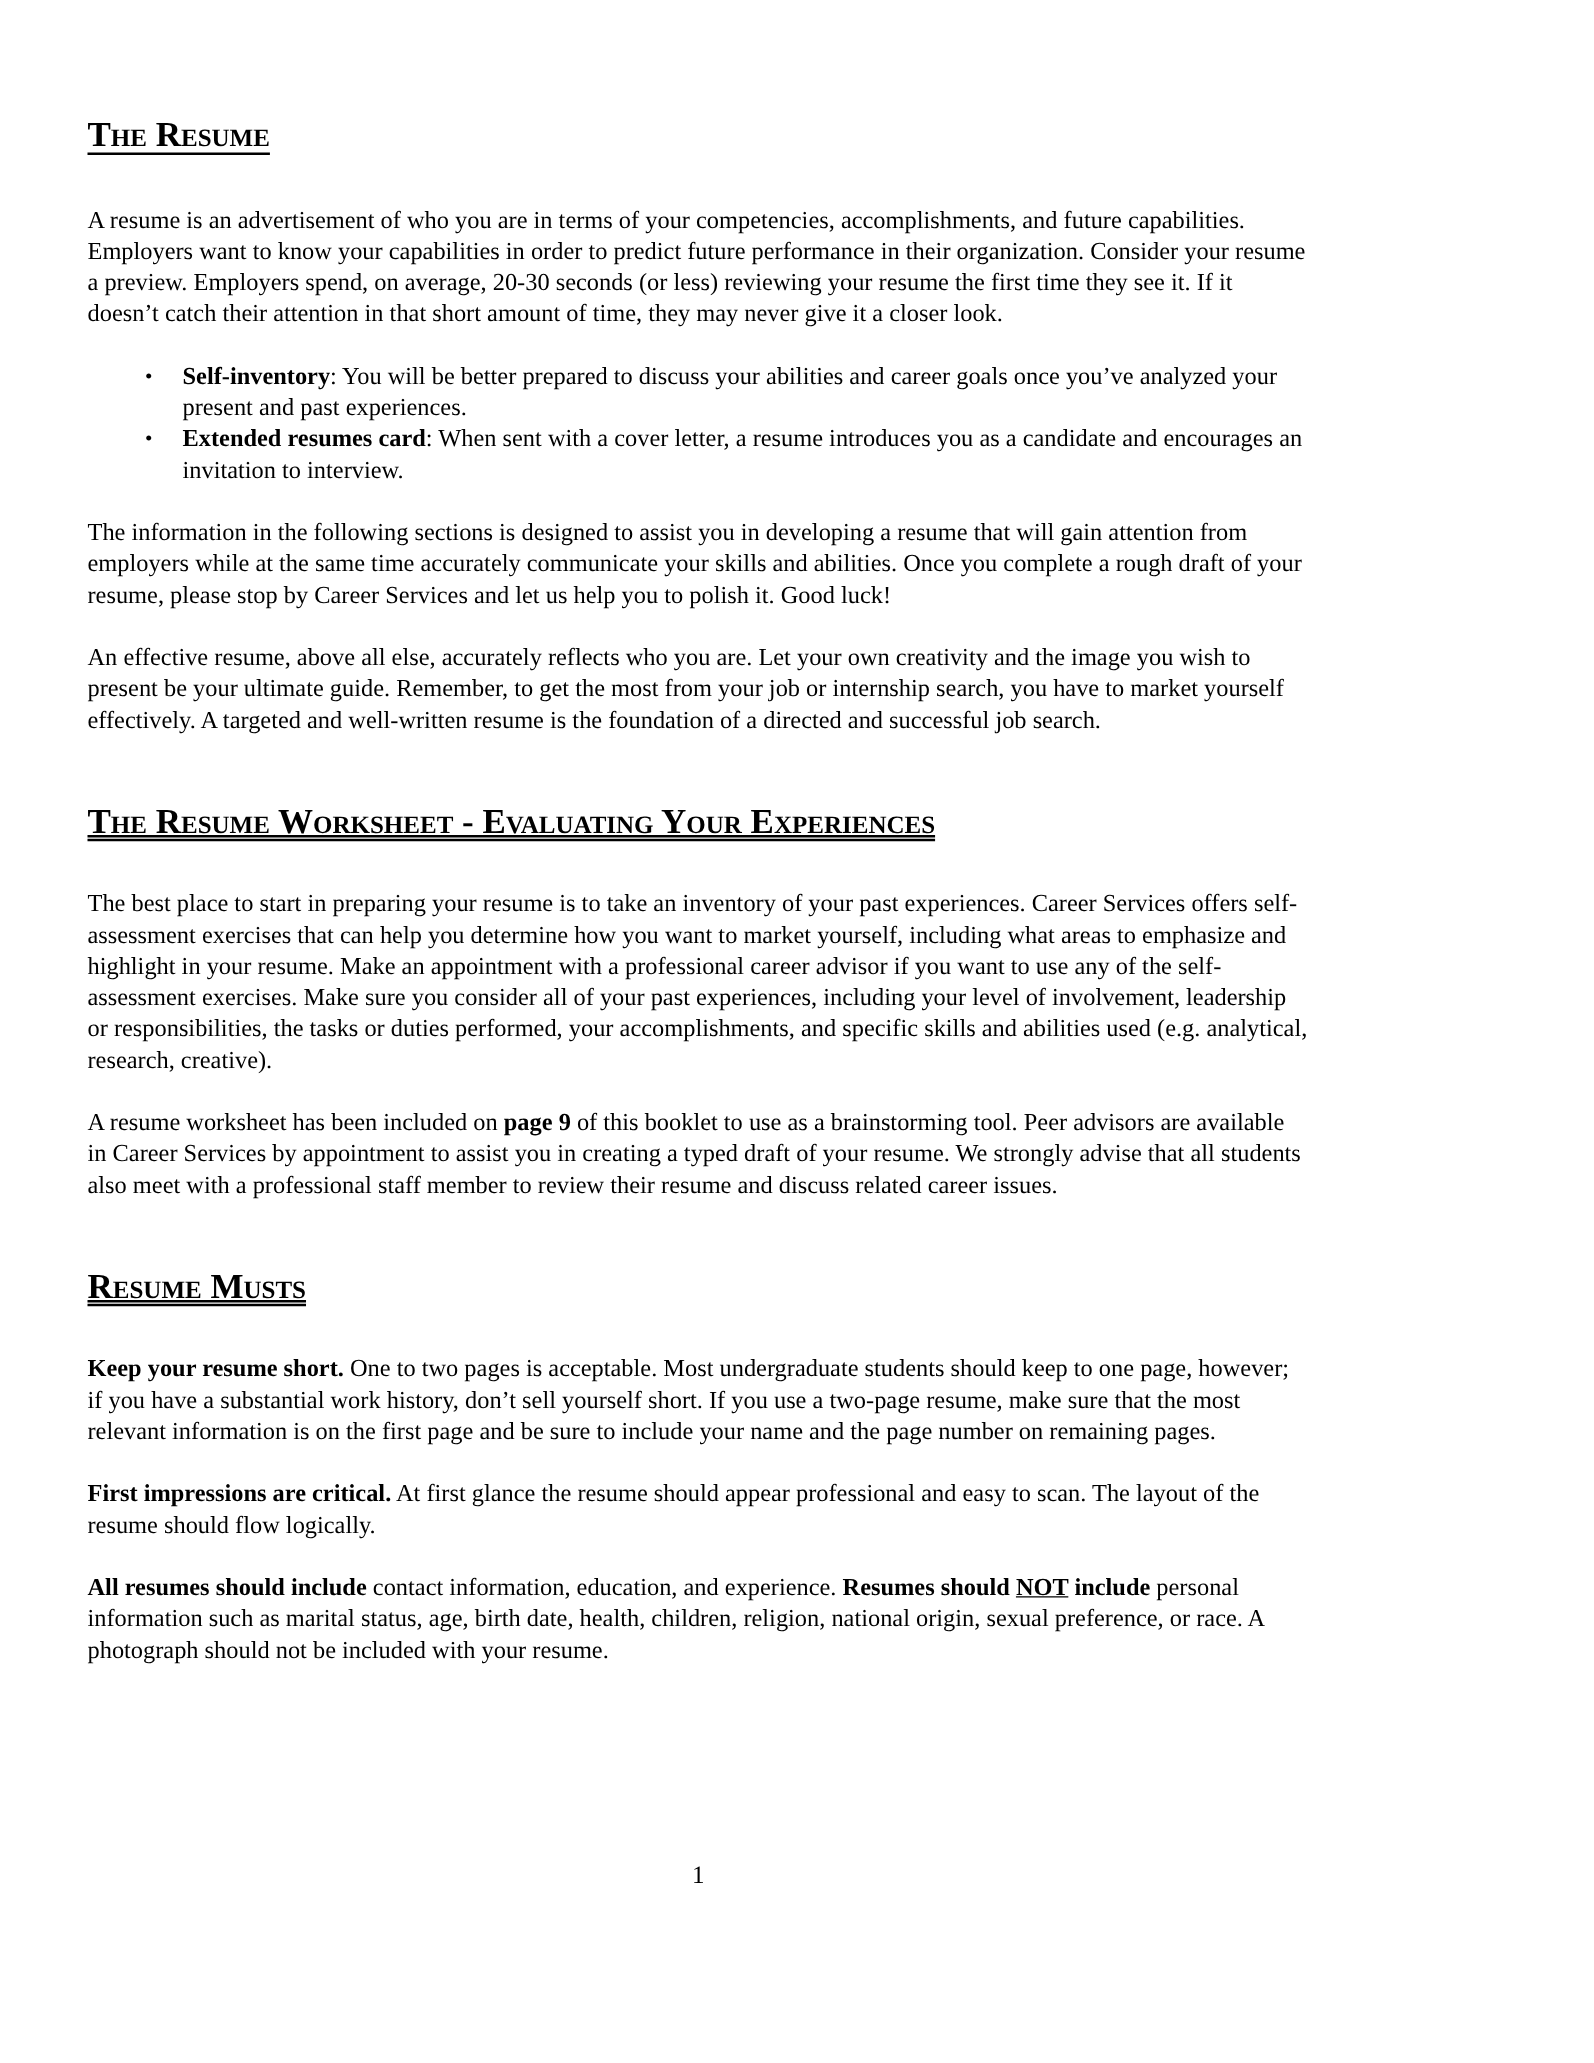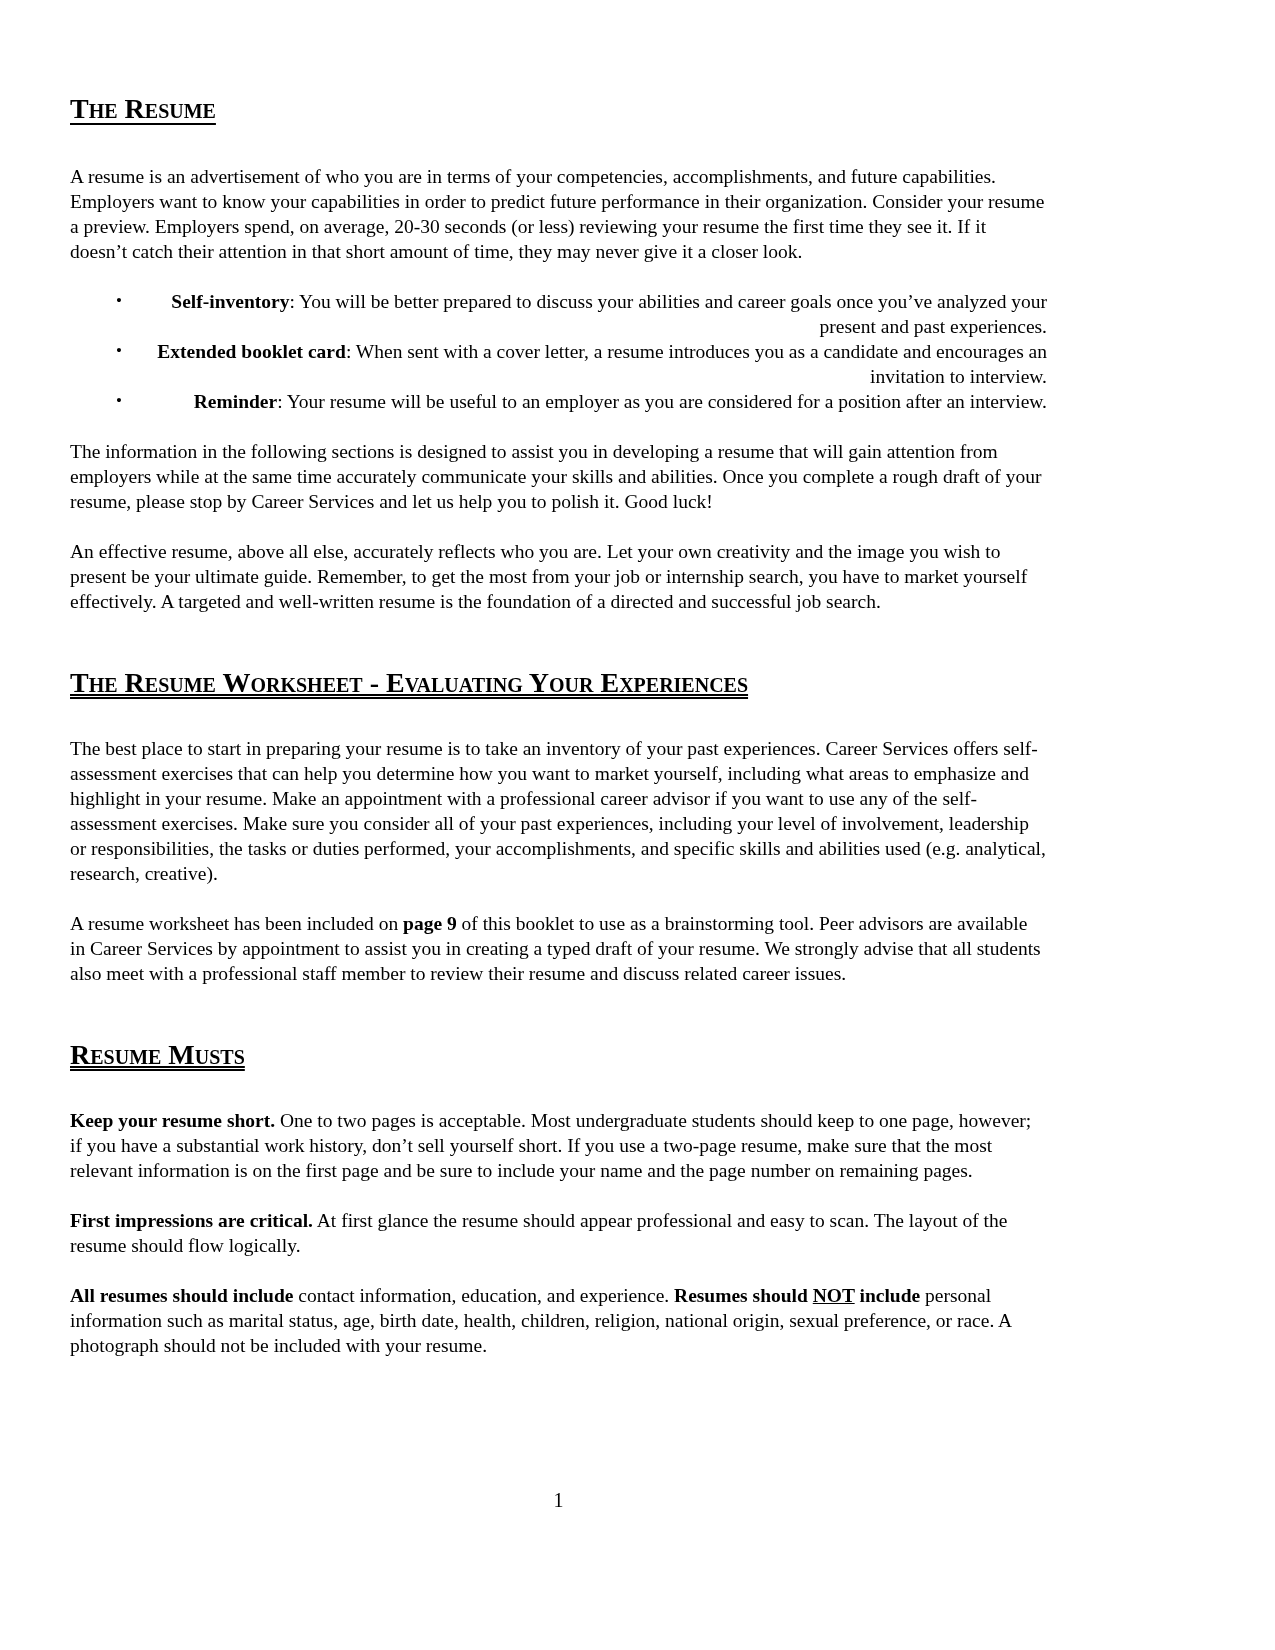--- a/index.html
+++ b/index.html
@@ -29,21 +29,20 @@
     text-decoration-thickness: 2px;
     text-underline-offset: 5px;
   }
   p { margin: 11px 0 25px 0; }
   .b { font-weight: bold; }
   .bu { font-weight: bold; text-decoration: underline; text-align: center; }
   ul.purposes {
     list-style: none;
     margin: 0 0 25px 0;
     padding: 0;
-    text-align: right;
   }
   ul.purposes li {
     position: relative;
     padding-left: 76px;
   }
   ul.purposes li::before {
     content: "\2022";
     position: absolute;
     left: 46px;
     top: -1px;
@@ -63,22 +62,21 @@
 
 <div class="page">
 
   <h1><span class="hu">The Resume</span></h1>
 
   <p>A resume is an advertisement of who you are in terms of your competencies, accomplishments, and future capabilities.  Employers want to know your capabilities in order to predict future performance in their organization.  Consider your resume a preview.  Employers spend, on average, 20-30 seconds (or less) reviewing your resume the first time they see it.  If it doesn’t catch their attention in that short amount of time, they may never give it a closer look.</p>
 
 
   <ul class="purposes">
     <li><span class="b">Self-inventory</span><span>:  You will be better prepared to discuss your abilities and career goals once you’ve analyzed your present and past experiences.</span></li>
-    <li><span class="b">Extended booklet card</span><span>:  When sent with a cover letter, a resume introduces you as a candidate and encourages an invitation to interview.</span></li>
-    <li><span class="b">Reminder</span><span>:  Your resume will be useful to an employer as you are considered for a position after an interview.</span></li>
+    <li><span class="b">Extended resumes card</span><span>:  When sent with a cover letter, a resume introduces you as a candidate and encourages an invitation to interview.</span></li>
   </ul>
 
   <p>The information in the following sections is designed to assist you in developing a resume that will gain attention from employers while at the same time accurately communicate your skills and abilities.  Once you complete a rough draft of your resume, please stop by Career Services and let us help you to polish it.  Good luck!</p>
 
   <p>An effective resume, above all else, accurately reflects who you are.  Let your own creativity and the image you wish to present be your ultimate guide.  Remember, to get the most from your job or internship search, you have to market yourself effectively.  A targeted and well-written resume is the foundation of a directed and successful job search.</p>
 
   <h2><span class="hu">The Resume Worksheet - Evaluating Your Experiences</span></h2>
 
   <p>The best place to start in preparing your resume is to take an inventory of your past experiences.  Career Services offers self-assessment exercises that can help you determine how you want to market yourself, including what areas to emphasize and highlight in your resume.  Make an appointment with a professional career advisor if you want to use any of the self-assessment exercises. Make sure you consider all of your past experiences, including your level of involvement, leadership or responsibilities, the tasks or duties performed, your accomplishments, and specific skills and abilities used (e.g. analytical, research, creative).</p>
 

